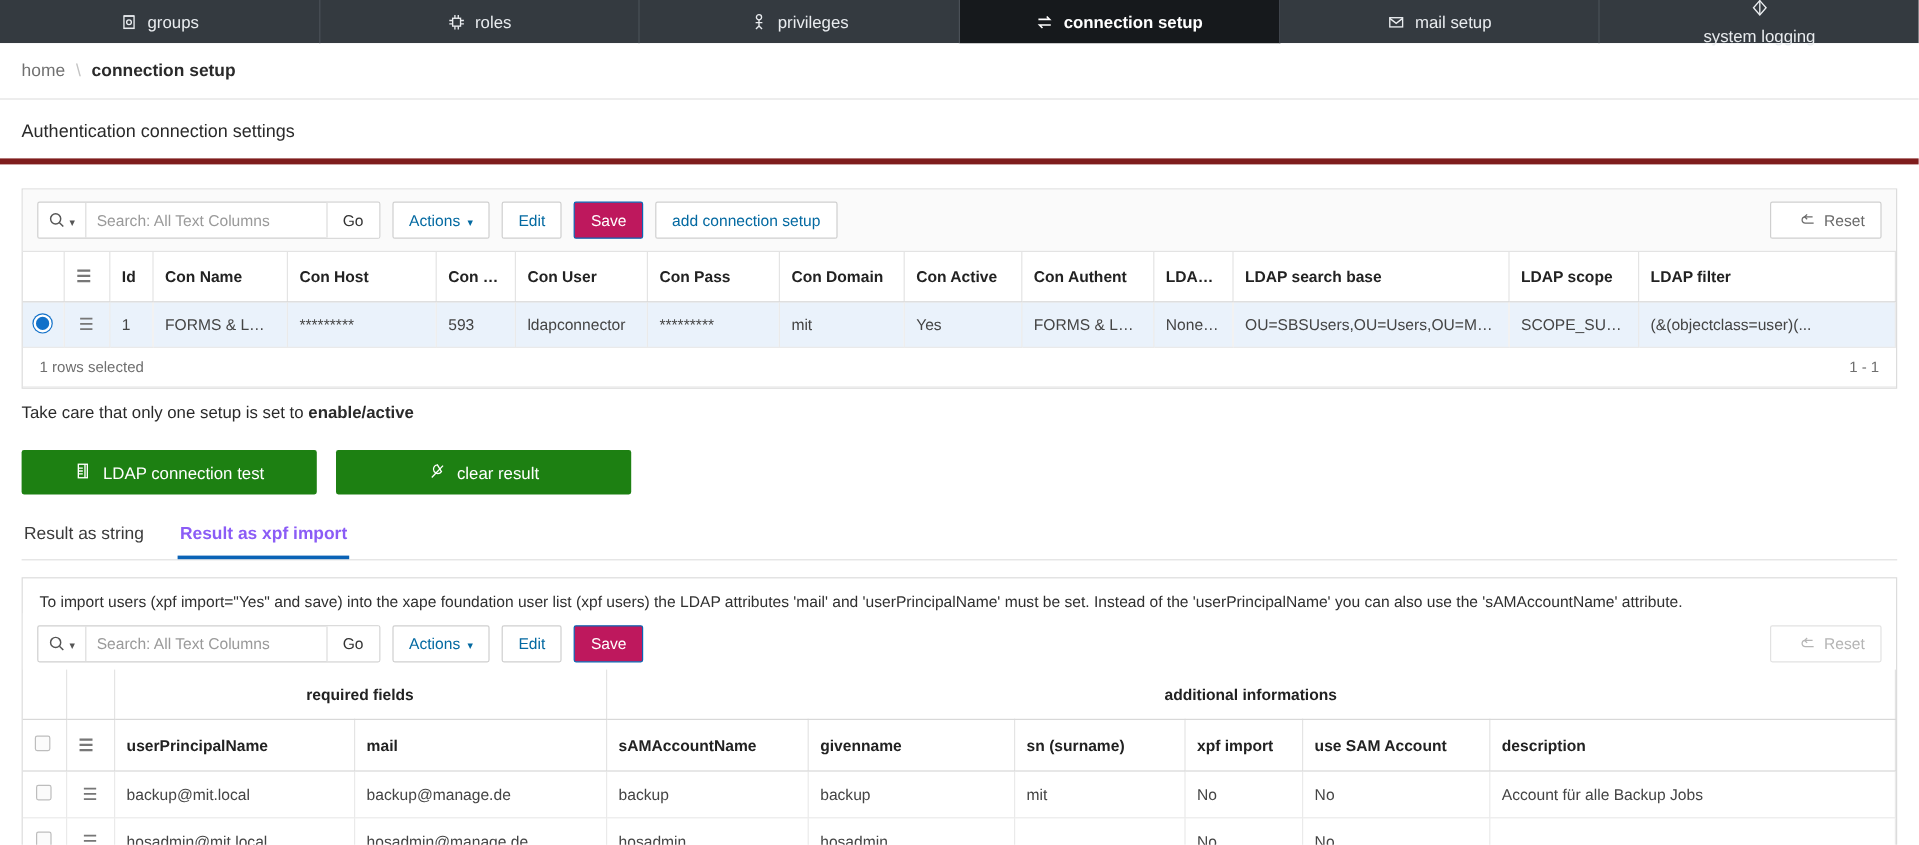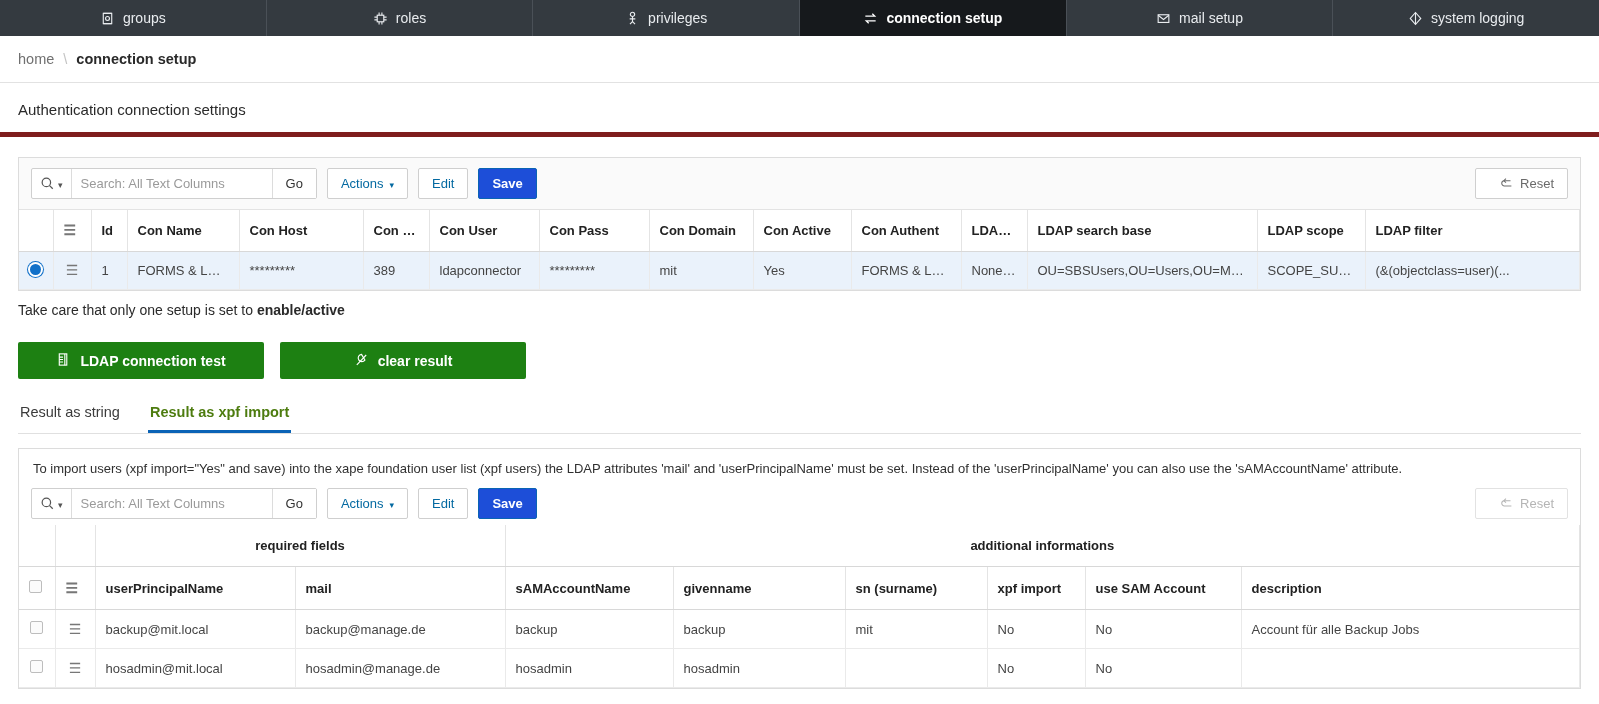--- a/index.html
+++ b/index.html
@@ -24,21 +24,21 @@
     flex: 1 1 0;
     display: flex;
     align-items: center;
     justify-content: center;
     gap: 8px;
     border-right: 1px solid #4a5057;
     cursor: pointer;
     user-select: none;
     white-space: nowrap;
   }
-  .topnav-item:last-child { border-right: none; }
+  .topnav-item:last-child { border-right: none; flex-direction: column; }
   .topnav-item.active {
     background: #16191c;
     font-weight: bold;
     color: #ffffff;
   }
   .topnav-item .ic { display: inline-flex; width: 15px; height: 15px; }
   .topnav-item .ic svg { width: 15px; height: 15px; }
 
   
   .breadcrumb {
@@ -123,24 +123,24 @@
     font-size: 13px;
     font-family: "Liberation Sans", sans-serif;
     color: #0369a1;
     cursor: pointer;
     display: inline-flex;
     align-items: center;
     gap: 6px;
     white-space: nowrap;
   }
   .tb-btn.primary {
-    background: #1d4ed8;
+    background: #be185d;
     border-color: #0a64b4;
     color: #fff;
-    font-weight: bold;
+    font-weight: normal;
   }
   .tb-btn.reset { color: #6a6a6a; padding-left: 24px; }
   .tb-btn.reset.muted { color: #b5b5b5; border-color: #e2e2e2; }
   .spacer { flex: 1 1 auto; }
   .caret { font-size: 9px; position: relative; top: 1px; }
 
   
   table.grid {
     width: 100%;
     border-collapse: collapse;
@@ -219,40 +219,39 @@
     border: none;
     border-radius: 2px;
     font-size: 14px;
     font-family: "Liberation Sans", sans-serif;
     display: inline-flex;
     align-items: center;
     justify-content: center;
     gap: 9px;
     cursor: pointer;
     white-space: nowrap;
-    font-weight: bold;
   }
   .green-btn svg { width: 15px; height: 15px; }
 
   
   .tabs {
     display: flex;
     gap: 26px;
     margin: 22px 18px 0 18px;
     border-bottom: 1px solid #e0e0e0;
   }
   .tab {
     padding: 3px 2px 10px 2px;
     font-size: 14.5px;
     color: #3b3b3b;
     cursor: pointer;
     white-space: nowrap;
   }
   .tab.active {
-    color: #4d7c0f;
+    color: #8b5cf6;
     font-weight: bold;
     border-bottom: 3px solid #0a63b6;
   }
 
   .region2 {
     margin: 14px 18px 0 18px;
     border: 1px solid #dcdcdc;
     background: #fff;
   }
   .import-note {
@@ -349,20 +348,21 @@
       </span>
       <input class="search-input" type="text" placeholder="Search: All Text Columns" style="">
       <button class="go-btn">Go</button>
     </div>
     <button class="tb-btn">
       <span>Actions</span>
       <span class="caret">▾</span>
     </button>
     <button class="tb-btn">Edit</button>
     <button class="tb-btn primary">Save</button>
+    <button class="tb-btn">add connection setup</button>
     <div class="spacer"></div>
     <button class="tb-btn reset">
       <span><svg width="14" height="14" viewBox="0 0 16 16" fill="none" stroke="currentColor" stroke-width="1.2">
             <path d="M13 12.5H5a3 3 0 010-6h7"></path>
             <path d="M6.8 4.2L4.4 6.5l2.4 2.3"></path>
           </svg></span>
       <span>Reset</span>
     </button>
   </div>
 
@@ -409,34 +409,39 @@
       <tr class="selected">
         <td class="cell-sel">
           <span class="radio-dot"></span>
         </td>
         <td class="cell-menu">
           <span class="hamb">☰</span>
         </td>
         <td>1</td>
         <td>FORMS &amp; LDAP</td>
         <td>*********</td>
-        <td>389</td>
+        <td>593</td>
         <td>ldapconnector</td>
         <td>*********</td>
         <td>mit</td>
         <td>Yes</td>
         <td>FORMS &amp; LDAP</td>
         <td>None SSL</td>
         <td>OU=SBSUsers,OU=Users,OU=MyBusin...</td>
         <td>SCOPE_SUBTREE</td>
         <td>(&amp;(objectclass=user)(...</td>
       </tr>
     </tbody>
   </table>
 
+  <div class="ir-footer">
+    <span>1 rows selected</span>
+    <span class="spacer"></span>
+    <span>1 - 1</span>
+  </div>
 </div>
 
 <div class="note">
   <span>Take care that only one setup is set to </span><b>enable/active</b>
 </div>
 
 <div class="green-row">
   <button class="green-btn">
     <span><svg viewBox="0 0 16 16" fill="none" stroke="currentColor" stroke-width="1.2">
           <rect x="3.5" y="2" width="8" height="12"></rect>

